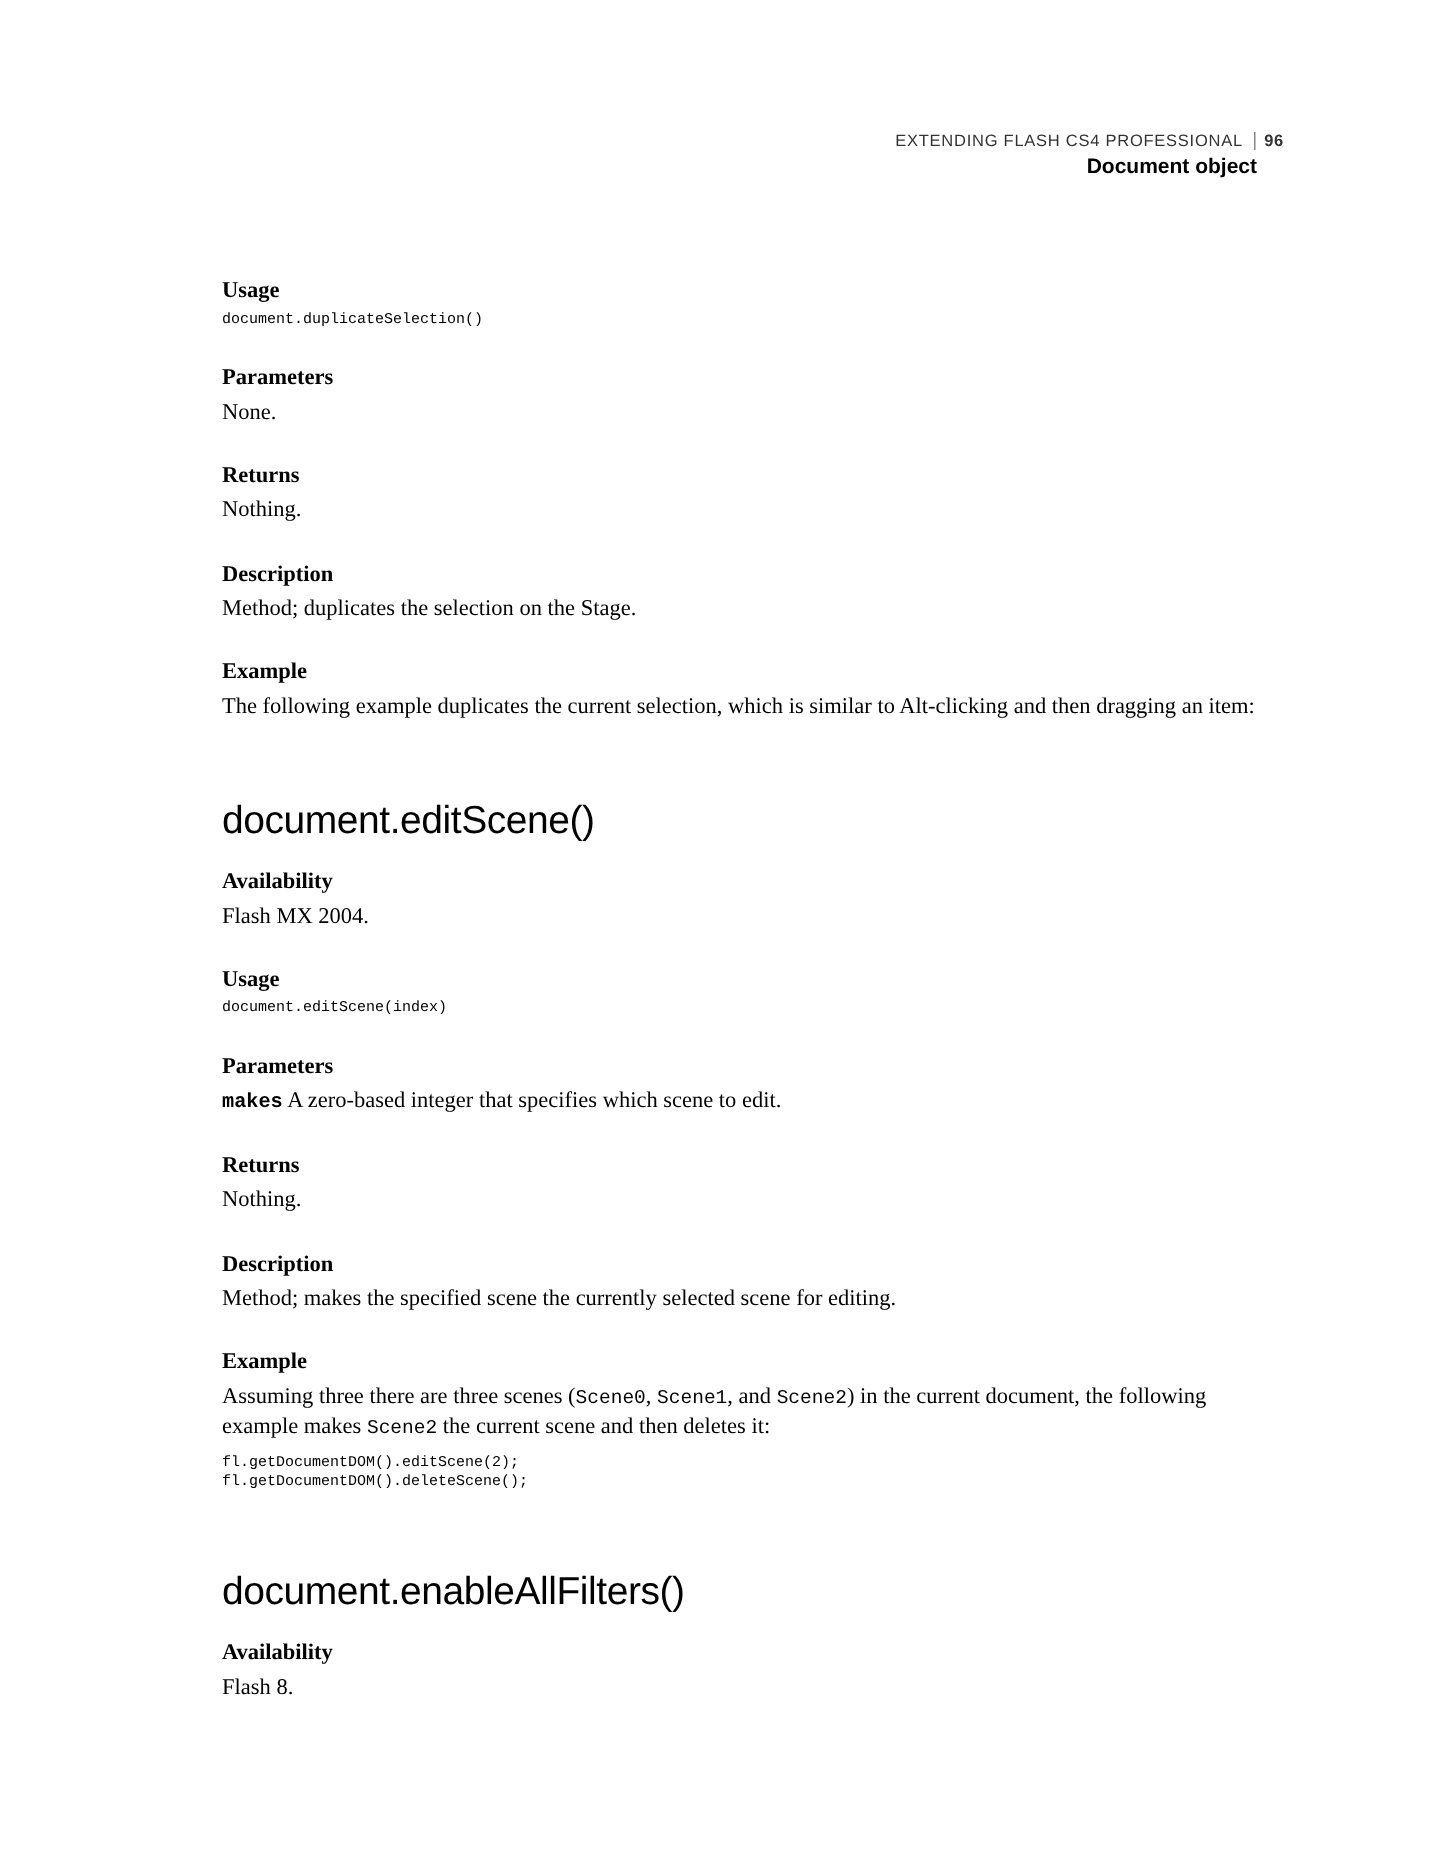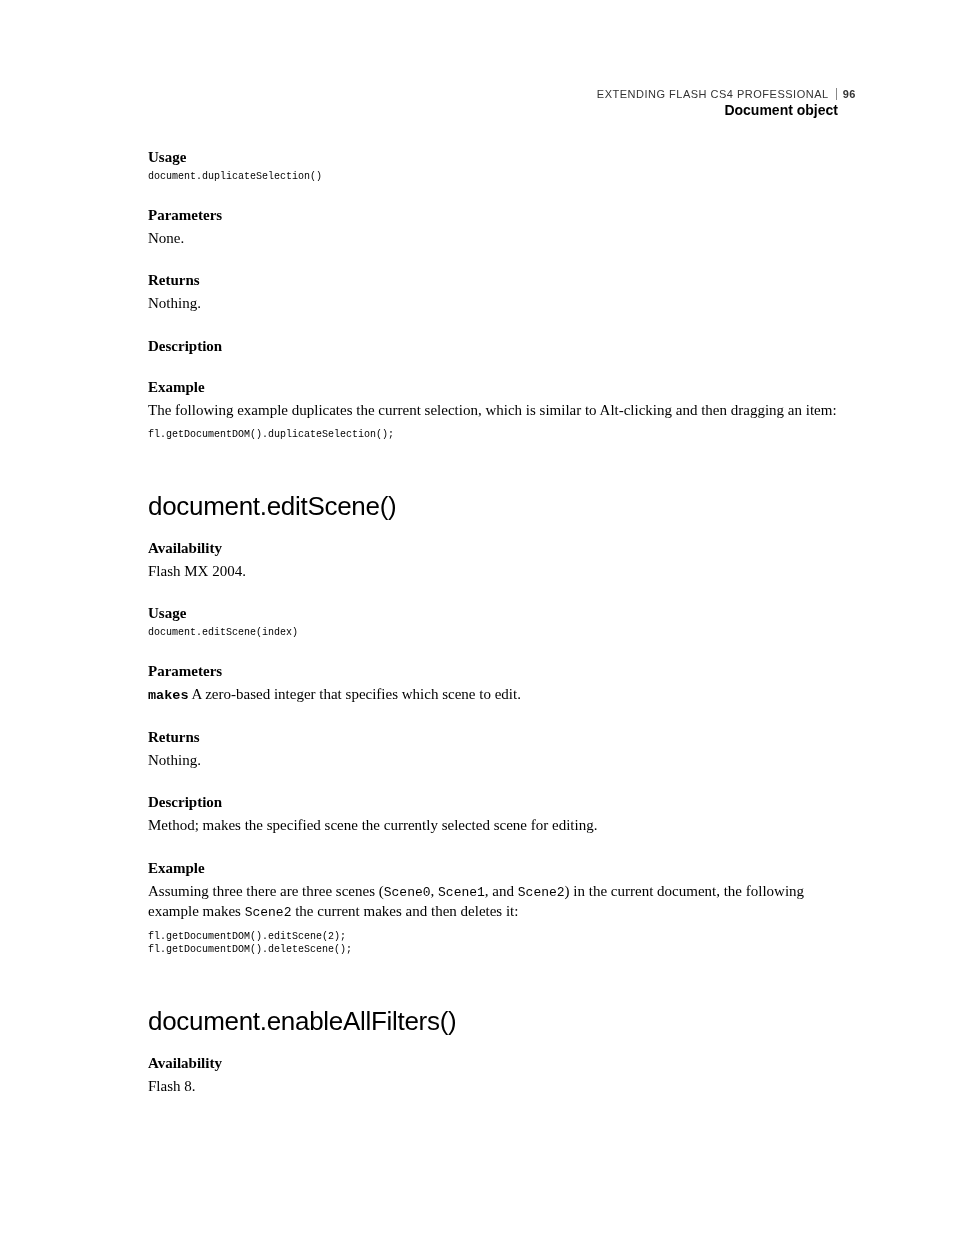--- a/index.html
+++ b/index.html
@@ -10,21 +10,21 @@
     width: 954px;
     height: 1235px;
     position: relative;
   }
   .page {
     padding: 88px 98px 0 148px;
   }
   .header {
     text-align: right;
     font-family: "Myriad Pro", "Helvetica Neue", Arial, sans-serif;
-    margin-bottom: 31px;
+    margin-bottom: 68px;
   }
   .header-line1 {
     font-size: 11px;
     letter-spacing: 0.5px;
     color: #333;
   }
   .header-line1 .pgnum {
     font-weight: 700;
     border-left: 1px solid #888;
     padding-left: 6px;
@@ -90,24 +90,24 @@
   <div class="sect-label" style="margin-top:0">Usage</div>
   <div class="code">document.duplicateSelection()</div>
 
   <div class="sect-label">Parameters</div>
   <div class="body-text">None.</div>
 
   <div class="sect-label">Returns</div>
   <div class="body-text">Nothing.</div>
 
   <div class="sect-label">Description</div>
+  <div class="body-text">Method; duplicates the selection on the Stage.</div>
 
   <div class="sect-label">Example</div>
   <div class="body-text">The following example duplicates the current selection, which is similar to Alt-clicking and then dragging an item:</div>
-  <div class="code code-block">fl.getDocumentDOM().duplicateSelection();</div>
 
   <div class="h1">document.editScene()</div>
 
   <div class="sect-label" style="margin-top:12px">Availability</div>
   <div class="body-text">Flash MX 2004.</div>
 
   <div class="sect-label">Usage</div>
   <div class="code">document.editScene(index)</div>
 
   <div class="sect-label">Parameters</div>
@@ -116,21 +116,21 @@
   </div>
 
   <div class="sect-label">Returns</div>
   <div class="body-text">Nothing.</div>
 
   <div class="sect-label">Description</div>
   <div class="body-text">Method; makes the specified scene the currently selected scene for editing.</div>
 
   <div class="sect-label">Example</div>
   <div class="body-text">
-    <span>Assuming three there are three scenes (</span><span class="inline-code">Scene0</span><span>, </span><span class="inline-code">Scene1</span><span>, and </span><span class="inline-code">Scene2</span><span>) in the current document, the following example makes </span><span class="inline-code">Scene2</span><span> the current makes and then deletes it:</span>
+    <span>Assuming three there are three scenes (</span><span class="inline-code">Scene0</span><span>, </span><span class="inline-code">Scene1</span><span>, and </span><span class="inline-code">Scene2</span><span>) in the current document, the following example makes </span><span class="inline-code">Scene2</span><span> the current scene and then deletes it:</span>
   </div>
   <div class="code code-block">fl.getDocumentDOM().editScene(2);
 fl.getDocumentDOM().deleteScene();</div>
 
   <div class="h1">document.enableAllFilters()</div>
 
   <div class="sect-label" style="margin-top:12px">Availability</div>
   <div class="body-text">Flash 8.</div>
 
 </div>

